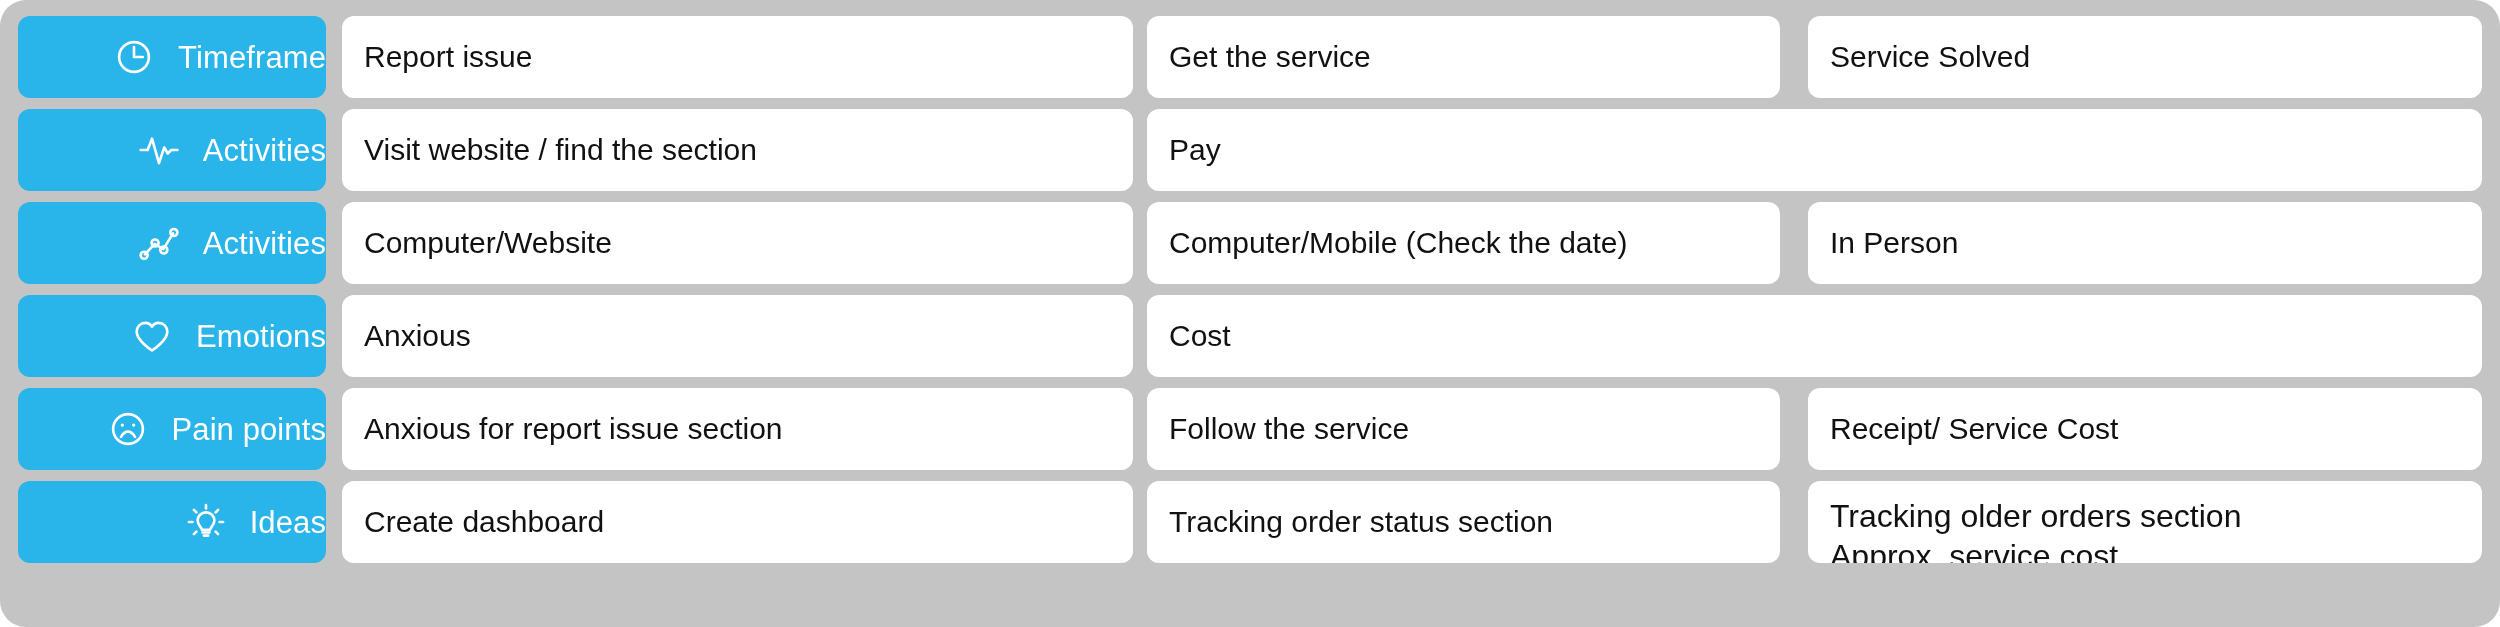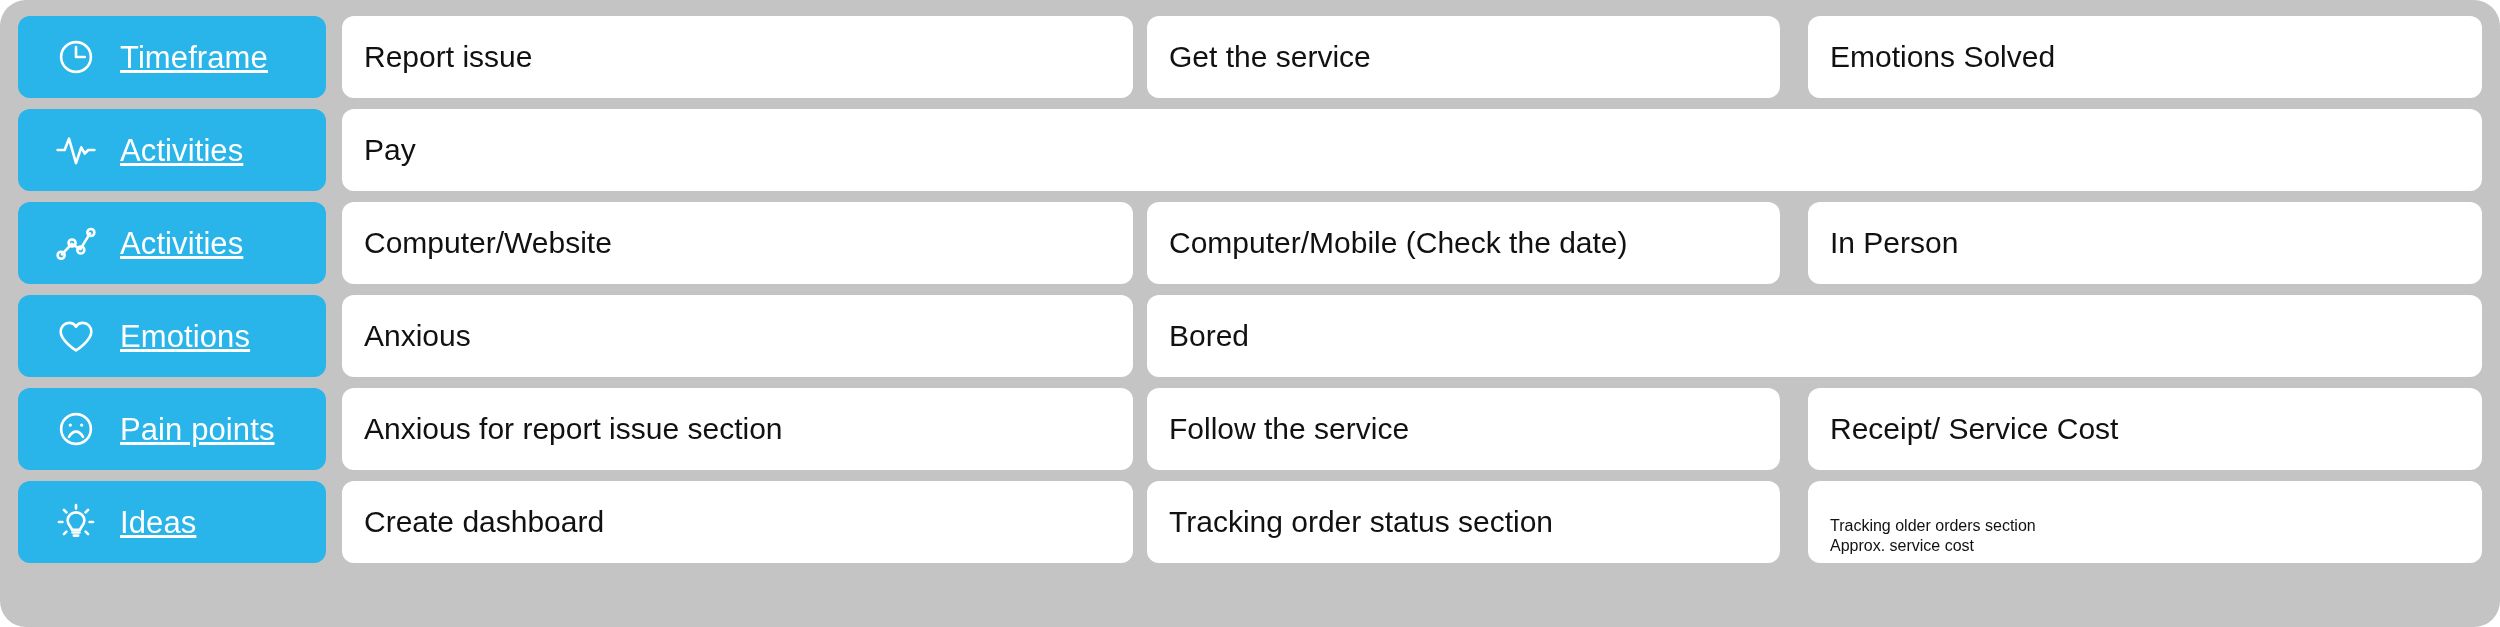--- a/index.html
+++ b/index.html
@@ -43,25 +43,24 @@
   .row-label {
     position: relative;
     box-sizing: border-box;
     width: 308px;
     flex: 0 0 308px;
     background: #29b4ea;
     border-radius: 12px;
     display: flex;
     flex-direction: row;
     align-items: center;
-    justify-content: flex-start;
-    padding-left: 36px;
+    justify-content: flex-end;
+    padding-left: 47px;
     gap: 22px;
     color: #ffffff;
-    text-decoration: underline;
   }
   .row-label .label-icon {
     width: 44px;
     height: 44px;
     flex: 0 0 44px;
     display: flex;
     align-items: center;
     justify-content: center;
   }
   .row-label .label-icon svg {
@@ -99,21 +98,21 @@
   }
   .stage-cell.c0 { flex: 0 0 791px; margin-right: 14px; }
   .stage-cell.c1 { flex: 0 0 633px; margin-right: 28px; }
   .stage-cell.c2 { flex: 1 1 auto; }
 
   .stage-cell .cell-text {
     display: block;
     white-space: pre-line;
   }
   .stage-cell.small .cell-text {
-    font-size: 16px;
+    font-size: 32px;
     line-height: 1.25;
     margin-top: 28px;
   }
 </style>
 </head>
 <body>
 
 <div id="journey-board">
     <div class="journey-row">
       <div class="row-label">
@@ -126,34 +125,37 @@
         <span class="label-text">Timeframe</span>
       </div>
       <div class="stage-cells">
         <div class="stage-cell c0">
           <span class="cell-text">Report issue</span>
         </div>
         <div class="stage-cell c1">
           <span class="cell-text">Get the service</span>
         </div>
         <div class="stage-cell c2">
-          <span class="cell-text">Emotions Solved</span>
+          <span class="cell-text">Service Solved</span>
         </div>
       </div>
     </div>
     <div class="journey-row">
       <div class="row-label">
         <span class="label-icon">
           <svg viewBox="0 0 48 48" fill="none" stroke="currentColor" stroke-width="3" stroke-linecap="round" stroke-linejoin="round">
             <path d="M3 24h8l5-13 8 28 6-18 4 7 4 -4h7"></path>
           </svg>
         </span>
         <span class="label-text">Activities</span>
       </div>
       <div class="stage-cells">
+        <div class="stage-cell c0">
+          <span class="cell-text">Visit website / find the section</span>
+        </div>
         <div class="stage-cell c2">
           <span class="cell-text">Pay</span>
         </div>
       </div>
     </div>
     <div class="journey-row">
       <div class="row-label">
         <span class="label-icon">
           <svg viewBox="0 0 48 48" fill="none" stroke="currentColor" stroke-width="3" stroke-linecap="round" stroke-linejoin="round">
             <path d="M8 37 19 25 29 31 40 13"></path>
@@ -184,21 +186,21 @@
             <path d="M24 40.5S6.5 29.5 6.5 19.2C6.5 13.2 11 9 16.2 9c3.6 0 6.3 1.9 7.8 4.4C25.5 10.9 28.2 9 31.8 9 37 9 41.5 13.2 41.5 19.2 41.5 29.5 24 40.5 24 40.5z"></path>
           </svg>
         </span>
         <span class="label-text">Emotions</span>
       </div>
       <div class="stage-cells">
         <div class="stage-cell c0">
           <span class="cell-text">Anxious</span>
         </div>
         <div class="stage-cell c2">
-          <span class="cell-text">Bored</span>
+          <span class="cell-text">Cost</span>
         </div>
       </div>
     </div>
     <div class="journey-row">
       <div class="row-label">
         <span class="label-icon">
           <svg viewBox="0 0 48 48" fill="none" stroke="currentColor" stroke-width="3" stroke-linecap="round" stroke-linejoin="round">
             <circle cx="24" cy="24" r="17"></circle>
             <circle cx="17.5" cy="19.5" r="1.9" fill="currentColor" stroke="none"></circle>
             <circle cx="30.5" cy="19.5" r="1.9" fill="currentColor" stroke="none"></circle>

